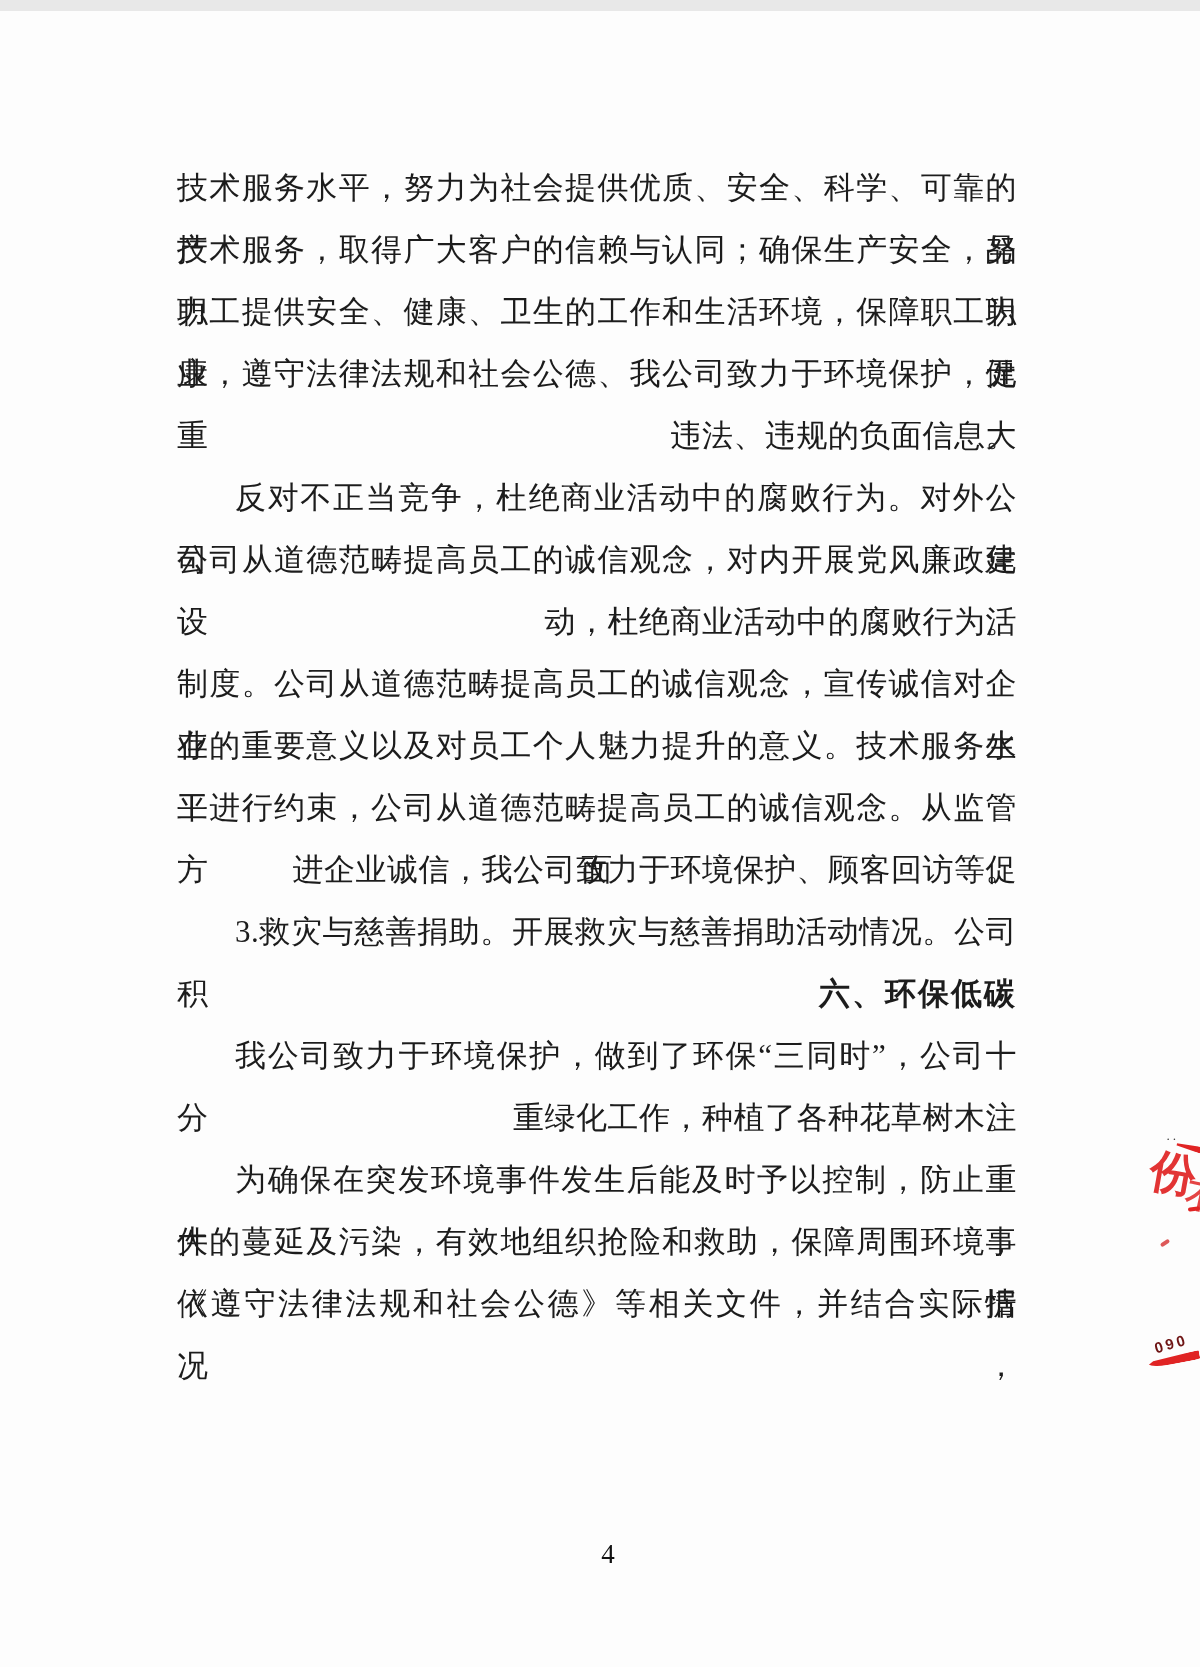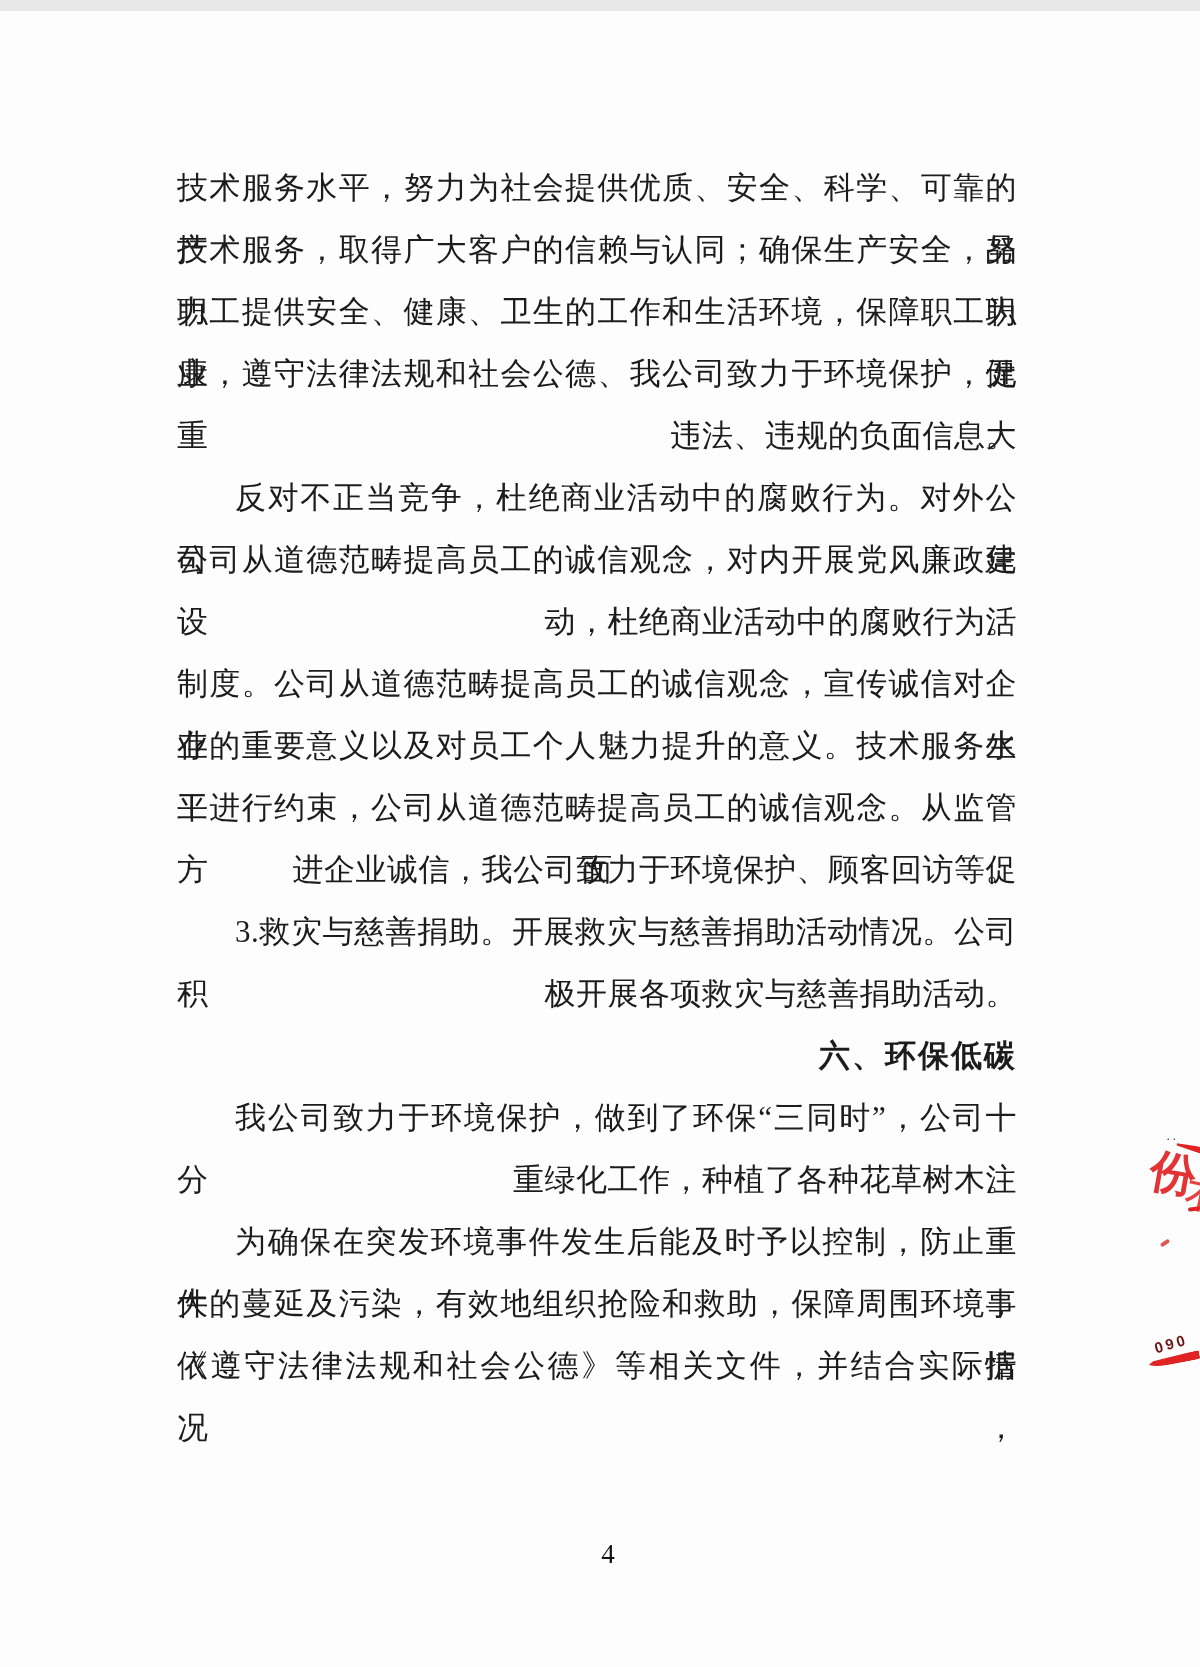--- a/index.html
+++ b/index.html
@@ -133,21 +133,20 @@
     <div class="line just">康，遵守法律法规和社会公德、我公司致力于环境保护，无重大</div>
     <div class="line">违法、违规的负面信息。</div>
     <div class="line just indent">反对不正当竞争，杜绝商业活动中的腐败行为。对外公司凭</div>
     <div class="line just">公司从道德范畴提高员工的诚信观念，对内开展党风廉政建设活</div>
     <div class="line">动，杜绝商业活动中的腐败行为。</div>
     <div class="line just">制度。公司从道德范畴提高员工的诚信观念，宣传诚信对企业生</div>
     <div class="line just">存的重要意义以及对员工个人魅力提升的意义。技术服务水平</div>
     <div class="line just">工进行约束，公司从道德范畴提高员工的诚信观念。从监管方面促</div>
     <div class="line">进企业诚信，我公司致力于环境保护、顾客回访等。</div>
     <div class="line just indent">3.救灾与慈善捐助。开展救灾与慈善捐助活动情况。公司积</div>
-    <div class="line">极开展各项救灾与慈善捐助活动。</div>
     <div class="line indent bold">六、环保低碳</div>
     <div class="line just indent">我公司致力于环境保护，做到了环保“三同时”，公司十分注</div>
     <div class="line">重绿化工作，种植了各种花草树木。</div>
     <div class="line just indent">为确保在突发环境事件发生后能及时予以控制，防止重大事</div>
     <div class="line just">件的蔓延及污染，有效地组织抢险和救助，保障周围环境，依据</div>
     <div class="line just">《遵守法律法规和社会公德》等相关文件，并结合实际情况，</div>
   </div>
 
   <div class="page-number">4</div>
 

